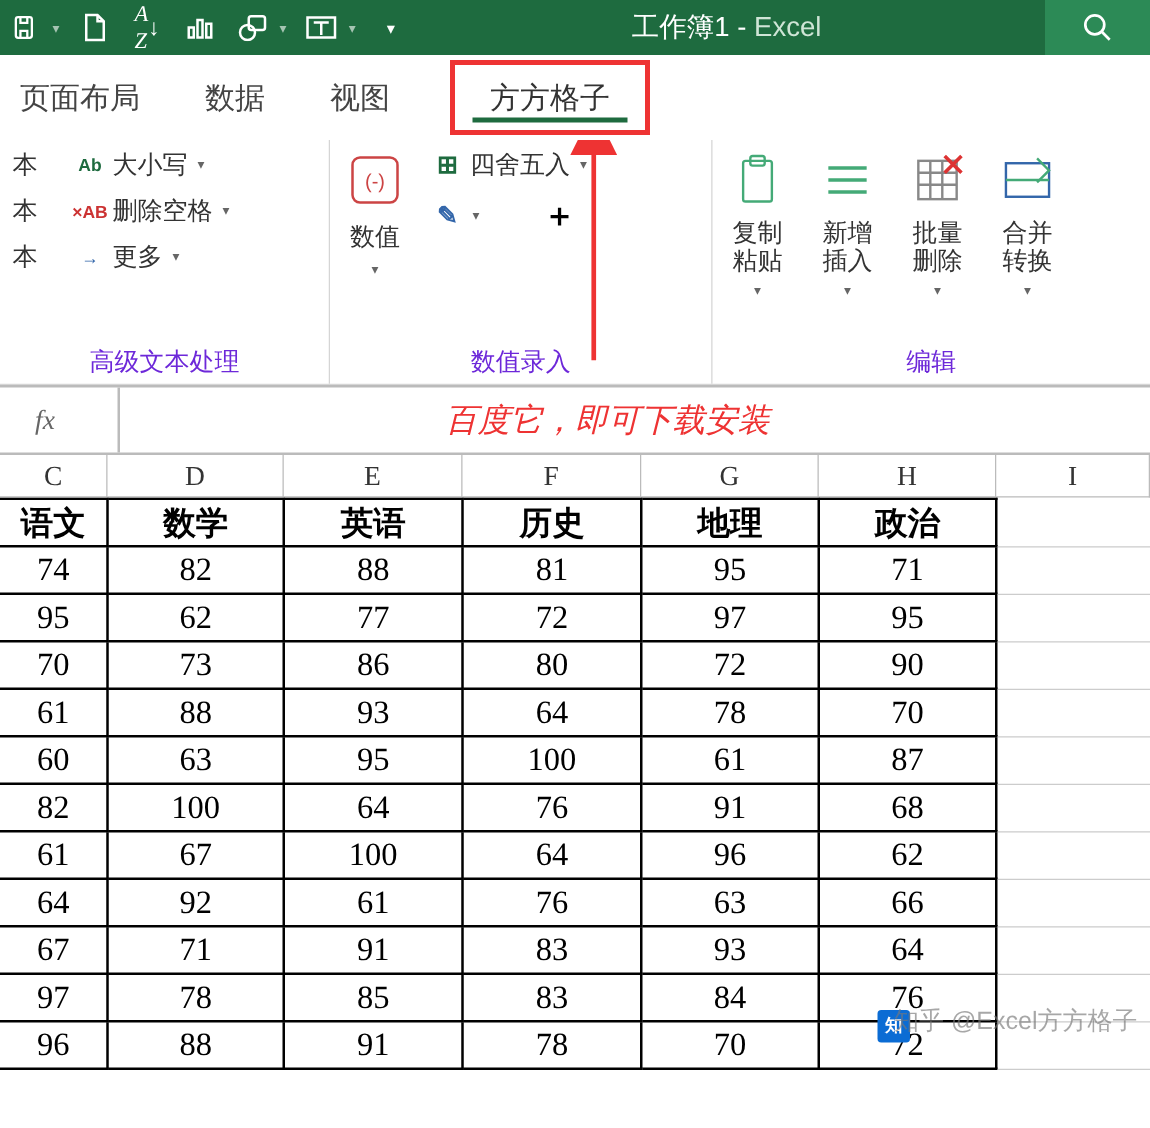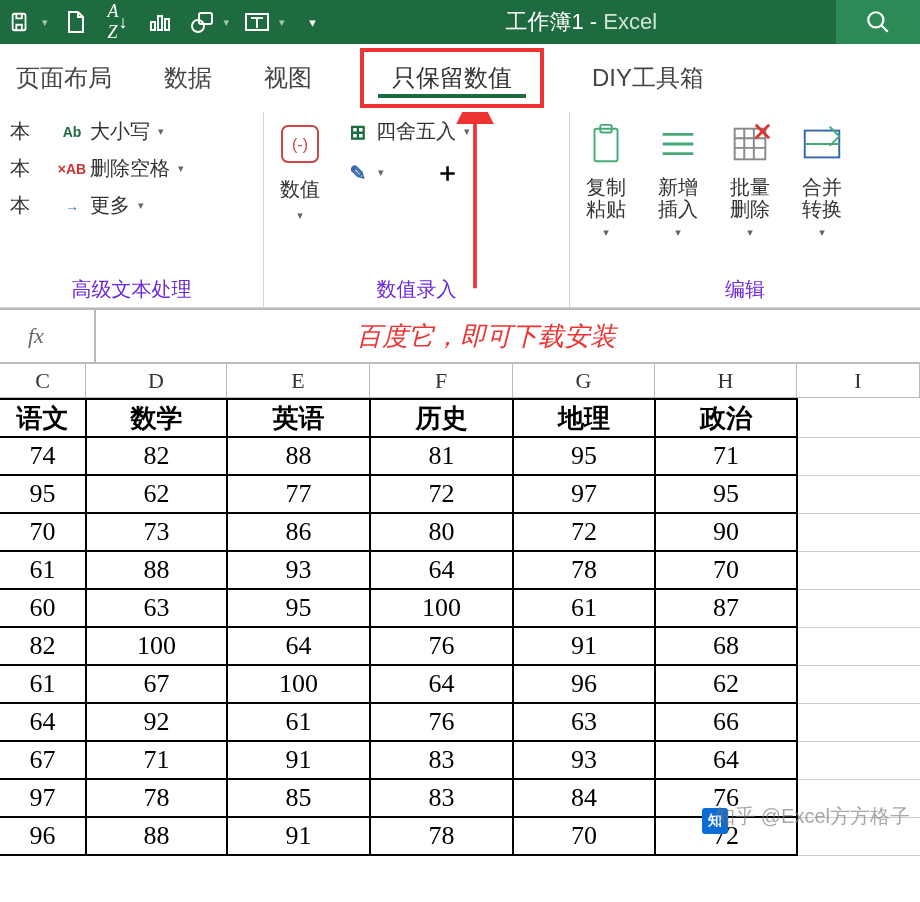--- a/index.html
+++ b/index.html
@@ -178,22 +178,21 @@
         <circle cx="10" cy="10" r="7"></circle>
         <path d="M21 21l-6-6"></path>
       </svg>
   </div>
 </div>
 
 <div class="tabs" id="tabs">
     <span class="tab">页面布局</span>
     <span class="tab">数据</span>
     <span class="tab">视图</span>
-    <span class="tab highlight">只保留数值</span>
-    <span class="tab">DIY工具箱</span>
+    <span class="tab highlight">方方格子</span>
   </div>
 
 <div class="ribbon">
   <div class="rgroup" style="width:264px">
     <div class="cmds" id="g1cmds">
         <div class="cmd-line">
           <span style="width:20px;color:#333">本</span> 
           <span style="width:18px"></span>
           <span class="ico" style="font-size:14px;">Ab</span>
           <span>大小写</span>

